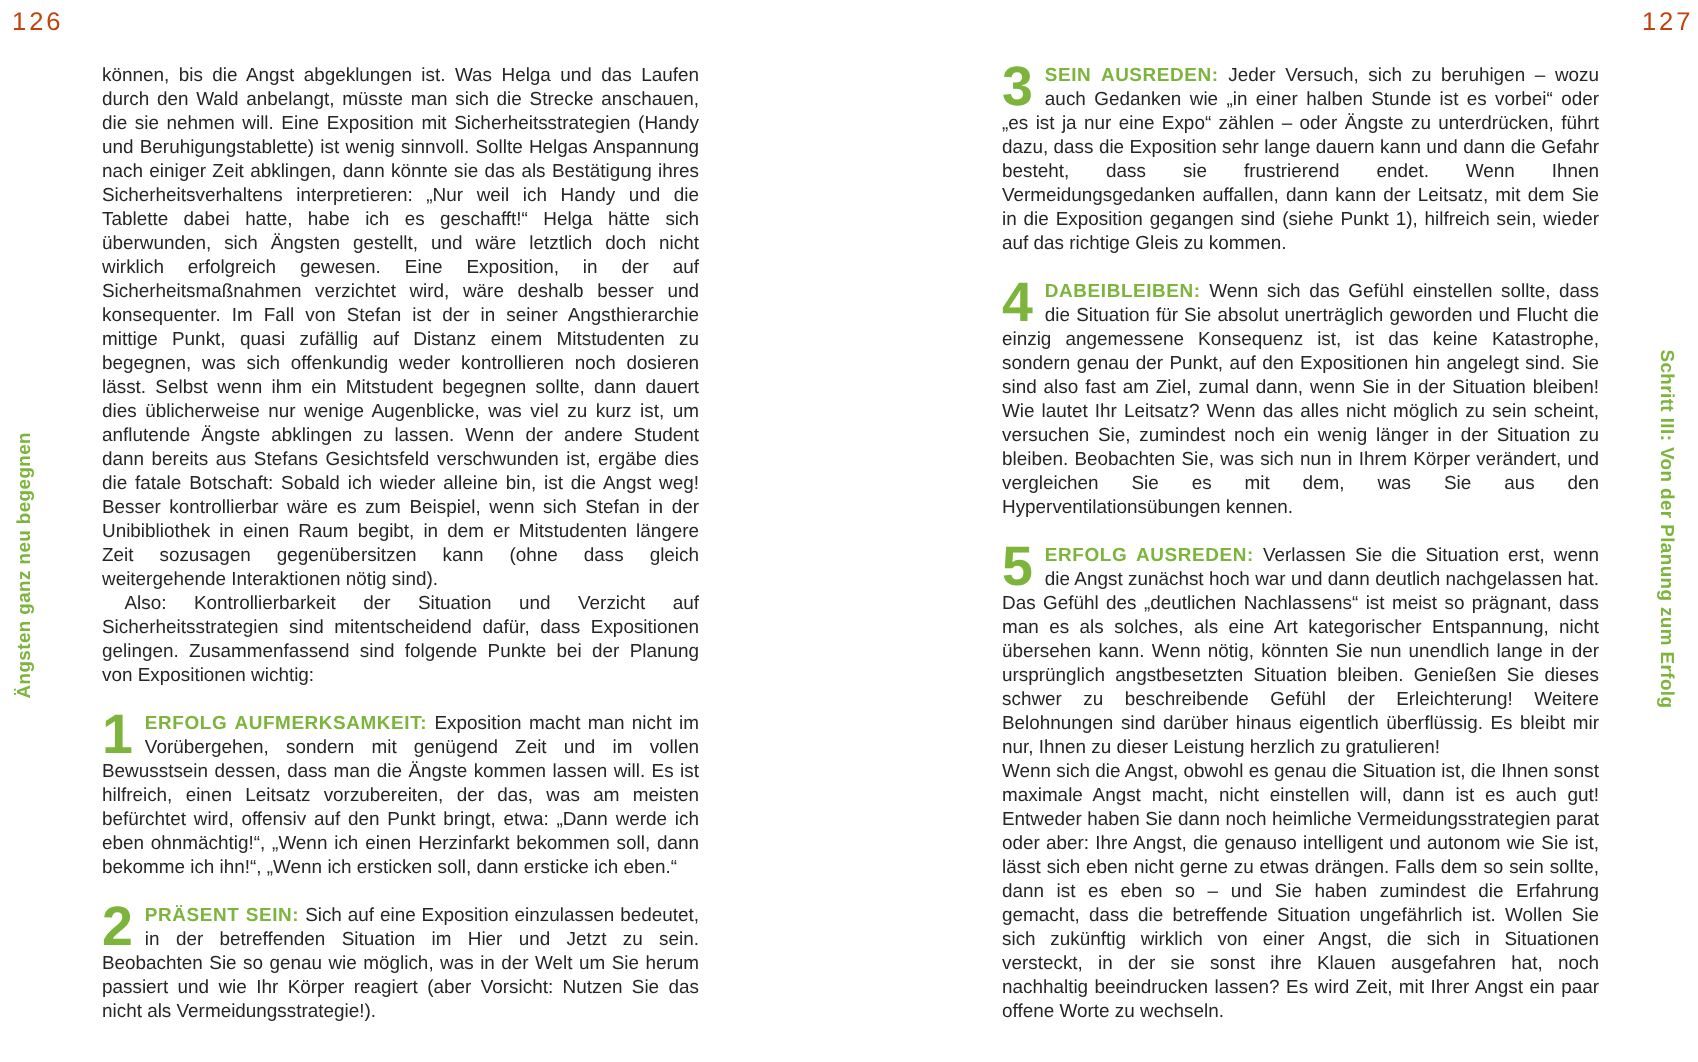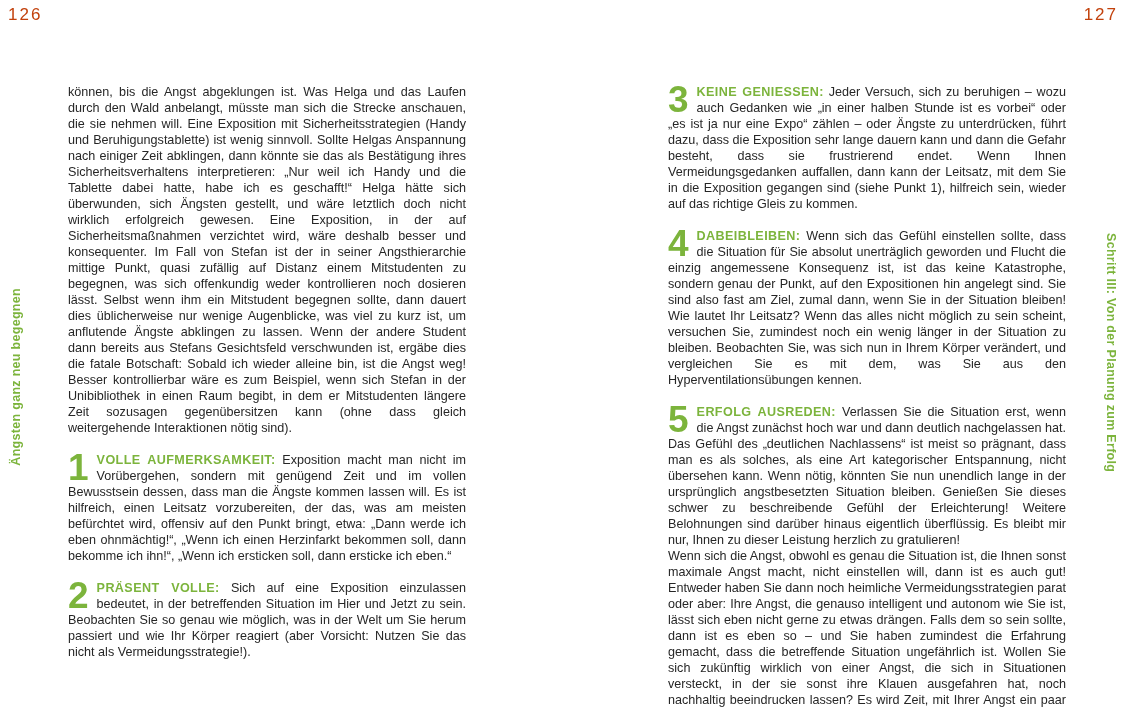--- a/index.html
+++ b/index.html
@@ -9,21 +9,21 @@
     width: 1132px; height: 708px;
     position: relative; overflow: hidden;
     font-family: "Liberation Sans", sans-serif;
     color: var(--ink);
   }
   .pagenum {
     position: absolute; top: 5px;
     font-size: 17px; letter-spacing: 2px; color: #c2410c;
   }
   .pagenum.pn-left  { left: 8px; }
-  .pagenum.pn-right { right: 14px; }
+  .pagenum.pn-right { right: 3px; }
 
   .margin-label {
     position: absolute;
     color: var(--accent);
     font-weight: bold;
     font-size: 12.5px;
     letter-spacing: 0.3px;
     white-space: nowrap;
   }
   .margin-label.ml-left {
@@ -35,21 +35,20 @@
     left: 1104px; top: 233px;
     writing-mode: vertical-rl;
   }
 
   .col {
     position: absolute; top: 42px; width: 398px;
     font-size: 12.6px; line-height: 16px;
     text-align: justify;
     hyphens: auto; overflow-wrap: break-word;
     color: var(--ink);
-    margin-top: 42px;
   }
   .col.col-left  { left: 68px;  }
   .col.col-right { left: 668px; }
 
   p.body-par { margin: 0; }
   p.body-par.indent { text-indent: 15px; }
 
   .item { margin-top: 16px; }
   .item::after { content: ""; display: block; clear: both; }
   .item-num {
@@ -72,43 +71,44 @@
 <body>
 
 <div class="pagenum pn-left">126</div>
 <div class="pagenum pn-right">127</div>
 
 <div class="margin-label ml-left">Ängsten ganz neu begegnen</div>
 <div class="margin-label ml-right">Schritt III: Von der Planung zum Erfolg</div>
 
 <div class="col col-left">
   <p class="body-par">können, bis die Angst abgeklungen ist. Was Helga und das Laufen durch den Wald anbelangt, müsste man sich die Strecke anschauen, die sie nehmen will. Eine Exposition mit Sicherheitsstrategien (Handy und Beruhigungstablette) ist wenig sinnvoll. Sollte Helgas Anspannung nach einiger Zeit abklingen, dann könnte sie das als Bestätigung ihres Sicherheitsverhaltens interpretieren: „Nur weil ich Handy und die Tablette dabei hatte, habe ich es geschafft!“ Helga hätte sich überwunden, sich Ängsten gestellt, und wäre letztlich doch nicht wirklich erfolgreich gewesen. Eine Exposition, in der auf Sicherheitsmaßnahmen verzichtet wird, wäre deshalb besser und konsequenter. Im Fall von Stefan ist der in seiner Angsthierarchie mittige Punkt, quasi zufällig auf Distanz einem Mitstudenten zu begegnen, was sich offenkundig weder kontrollieren noch dosieren lässt. Selbst wenn ihm ein Mitstudent begegnen sollte, dann dauert dies üblicherweise nur wenige Augenblicke, was viel zu kurz ist, um anflutende Ängste abklingen zu lassen. Wenn der andere Student dann bereits aus Stefans Gesichtsfeld verschwunden ist, ergäbe dies die fatale Botschaft: Sobald ich wieder alleine bin, ist die Angst weg! Besser kontrollierbar wäre es zum Beispiel, wenn sich Stefan in der Unibibliothek in einen Raum begibt, in dem er Mitstudenten längere Zeit sozusagen gegenübersitzen kann (ohne dass gleich weitergehende Interaktionen nötig sind).</p>
+  <p class="body-par indent">Also: Kontrollierbarkeit der Situation und Verzicht auf Sicherheitsstrategien sind mitentscheidend dafür, dass Expositionen gelingen. Zusammenfassend sind folgende Punkte bei der Planung von Expositionen wichtig:</p>
 
   <div class="item">
     <span class="item-num">1</span>
     <p class="item-text">
-      <span class="item-heading">VOLLE AUFMERKSAMKEIT:</span>
+      <span class="item-heading">ERFOLG AUFMERKSAMKEIT:</span>
       <span>Exposition macht man nicht im Vorübergehen, sondern mit genügend Zeit und im vollen Bewusstsein dessen, dass man die Ängste kommen lassen will. Es ist hilfreich, einen Leitsatz vorzubereiten, der das, was am meisten befürchtet wird, offensiv auf den Punkt bringt, etwa: „Dann werde ich eben ohnmächtig!“, „Wenn ich einen Herzinfarkt bekommen soll, dann bekomme ich ihn!“, „Wenn ich ersticken soll, dann ersticke ich eben.“</span>
     </p>
   </div>
 
   <div class="item">
     <span class="item-num">2</span>
     <p class="item-text">
-      <span class="item-heading">PRÄSENT VOLLE:</span>
+      <span class="item-heading">PRÄSENT SEIN:</span>
       <span>Sich auf eine Exposition einzulassen bedeutet, in der betreffenden Situation im Hier und Jetzt zu sein. Beobachten Sie so genau wie möglich, was in der Welt um Sie herum passiert und wie Ihr Körper reagiert (aber Vorsicht: Nutzen Sie das nicht als Vermeidungsstrategie!).</span>
     </p>
   </div>
 </div>
 
 <div class="col col-right">
   <div class="item" style="margin-top:0">
     <span class="item-num">3</span>
     <p class="item-text">
-      <span class="item-heading">KEINE GENIESSEN:</span>
+      <span class="item-heading">SEIN AUSREDEN:</span>
       <span>Jeder Versuch, sich zu beruhigen – wozu auch Gedanken wie „in einer halben Stunde ist es vorbei“ oder „es ist ja nur eine Expo“ zählen – oder Ängste zu unterdrücken, führt dazu, dass die Exposition sehr lange dauern kann und dann die Gefahr besteht, dass sie frustrierend endet. Wenn Ihnen Vermeidungsgedanken auffallen, dann kann der Leitsatz, mit dem Sie in die Exposition gegangen sind (siehe Punkt 1), hilfreich sein, wieder auf das richtige Gleis zu kommen.</span>
     </p>
   </div>
 
   <div class="item">
     <span class="item-num">4</span>
     <p class="item-text">
       <span class="item-heading">DABEIBLEIBEN:</span>
       <span>Wenn sich das Gefühl einstellen sollte, dass die Situation für Sie absolut unerträglich geworden und Flucht die einzig angemessene Konsequenz ist, ist das keine Katastrophe, sondern genau der Punkt, auf den Expositionen hin angelegt sind. Sie sind also fast am Ziel, zumal dann, wenn Sie in der Situation bleiben! Wie lautet Ihr Leitsatz? Wenn das alles nicht möglich zu sein scheint, versuchen Sie, zumindest noch ein wenig länger in der Situation zu bleiben. Beobachten Sie, was sich nun in Ihrem Körper verändert, und vergleichen Sie es mit dem, was Sie aus den Hyperventilationsübungen kennen.</span>
     </p>

